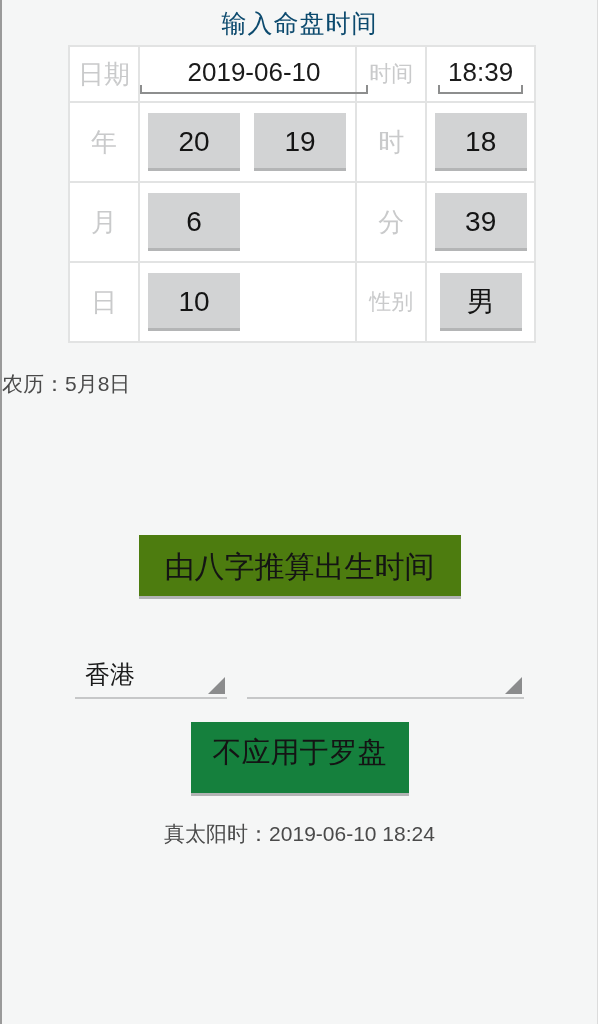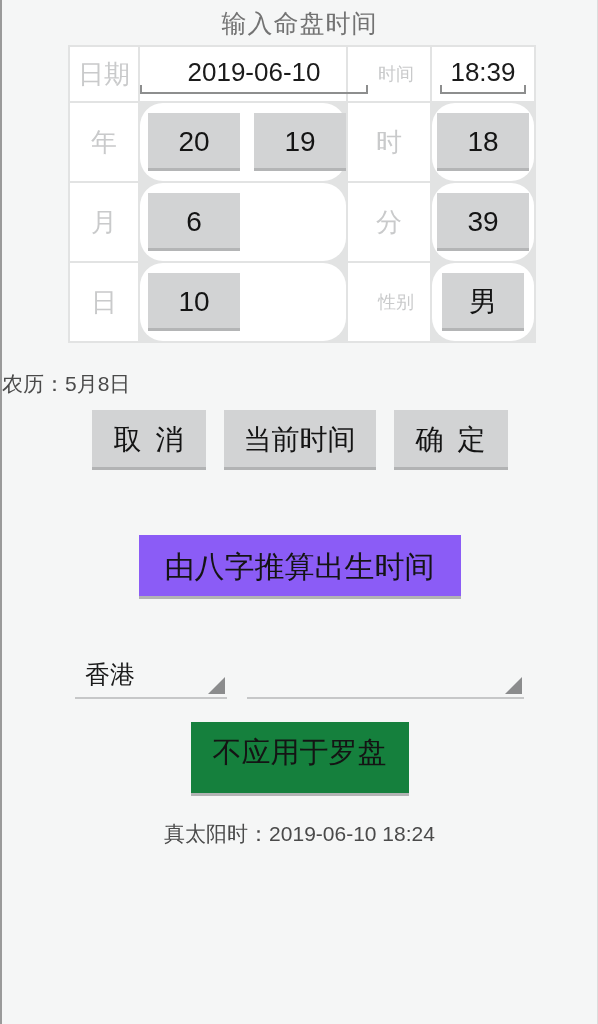--- a/index.html
+++ b/index.html
@@ -19,21 +19,21 @@
     inset: 0;
     background: #f5f6f6;
     border-left: 2px solid #9a9a9a;
     border-right: 1px solid #dcdcdc;
     box-sizing: border-box;
   }
 
   
   .title {
     text-align: center;
-    color: #737373;
+    color: #0c4a6e;
     font-size: 25px;
     line-height: 30px;
     padding-top: 8px;
     letter-spacing: 1px;
     font-weight: 400;
     white-space: nowrap;
   }
 
   
   .grid {
@@ -58,28 +58,27 @@
     margin-left: 11px;
   }
   .lab {
     width: 68px;
     color: #c9cacb;
     font-size: 26px;
     height: 54px;
     letter-spacing: 0px;
   }
   .lab.small {
-    font-size: 18px;
-    padding-left: 14px;
+    font-size: 22px;
   }
   .valcell {
     height: 54px;
   }
   .r1 .valcell { height: 54px; }
-  .r2 .valcell, .r3 .valcell, .r4 .valcell { height: 78px; border-radius: 23px; }
+  .r2 .valcell, .r3 .valcell, .r4 .valcell { height: 78px; }
   .r2 .lab, .r3 .lab, .r4 .lab { height: 78px; }
 
   
   .edit {
     display: inline-block;
     position: relative;
     font-size: 26px;
     color: #1b1b1b;
     padding: 4px 10px 8px 10px;
     min-width: 60px;
@@ -148,21 +147,21 @@
   .abtn.spaced { letter-spacing: 14px; padding-right: 8px; padding-left: 22px; }
 
   .bazi-wrap {
     position: absolute;
     top: 535px;
     left: 0; right: 0;
     display: flex;
     justify-content: center;
   }
   .bazi {
-    background: #8b5cf6;
+    background: #4d7c0f;
     color: #141414;
     font-size: 30px;
     height: 64px;
     line-height: 64px;
     padding: 0 26px;
     border-bottom: 3px solid #b2b3b4;
     box-sizing: border-box;
   }
 
   
@@ -280,25 +279,20 @@
         <td class="valcell">
           <span class="gbtn sex">男</span>
         </td>
       </tr>
     </tbody>
       </table>
   </div>
 
   <div class="lunar">农历：5月8日</div>
 
-  <div class="btnrow">
-    <div class="abtn spaced">取消</div>
-    <div class="abtn">当前时间</div>
-    <div class="abtn spaced">确定</div>
-  </div>
 
   <div class="bazi-wrap">
     <div class="bazi">由八字推算出生时间</div>
   </div>
 
   <div class="spinrow">
     <div class="spinner sp1">
       <span>香港</span>
       <span class="caret"></span>
     </div>

